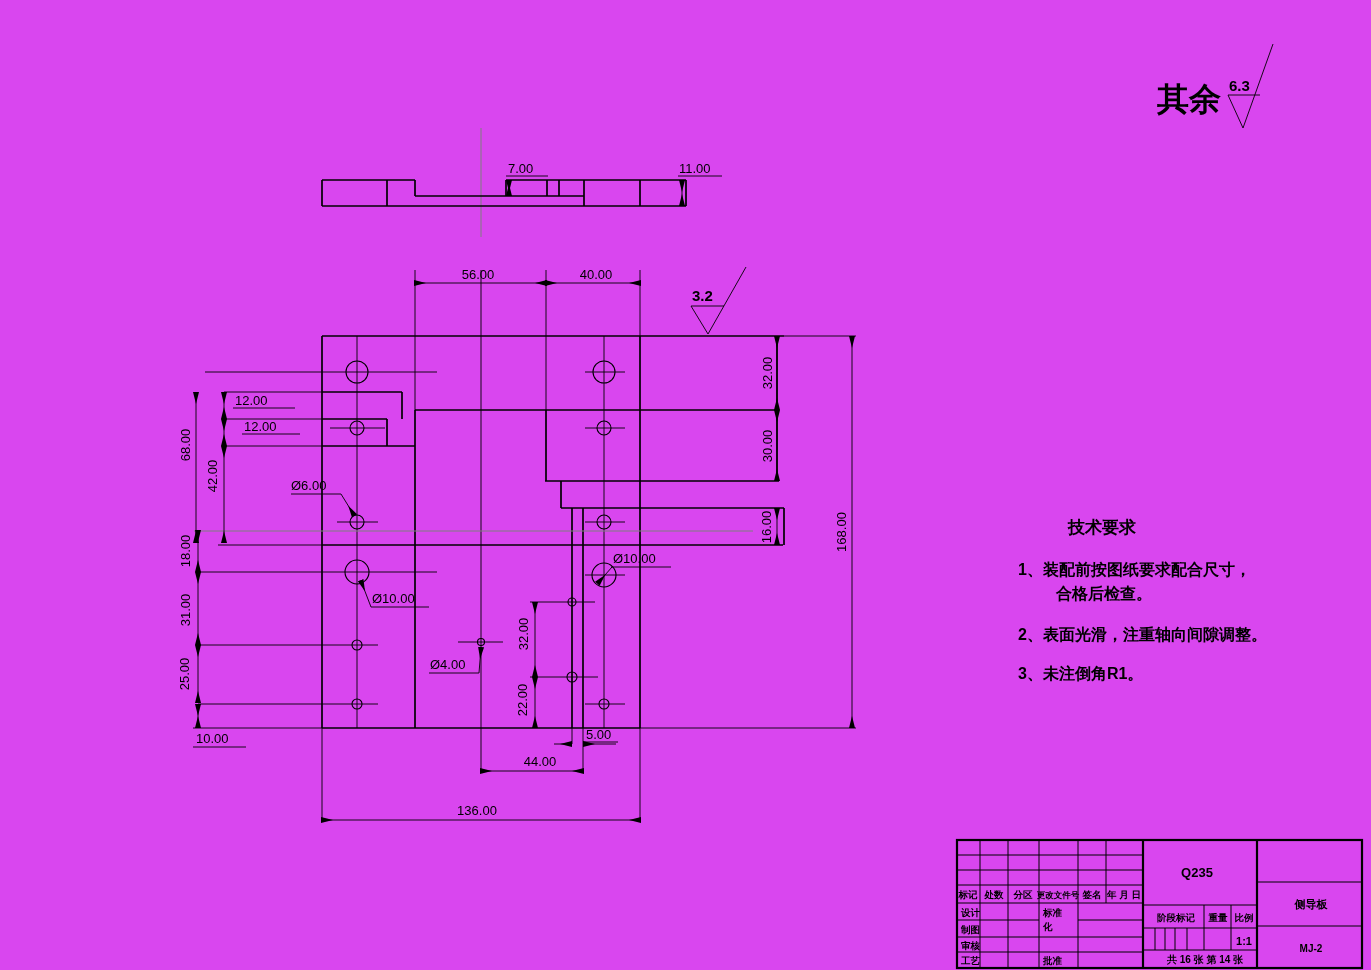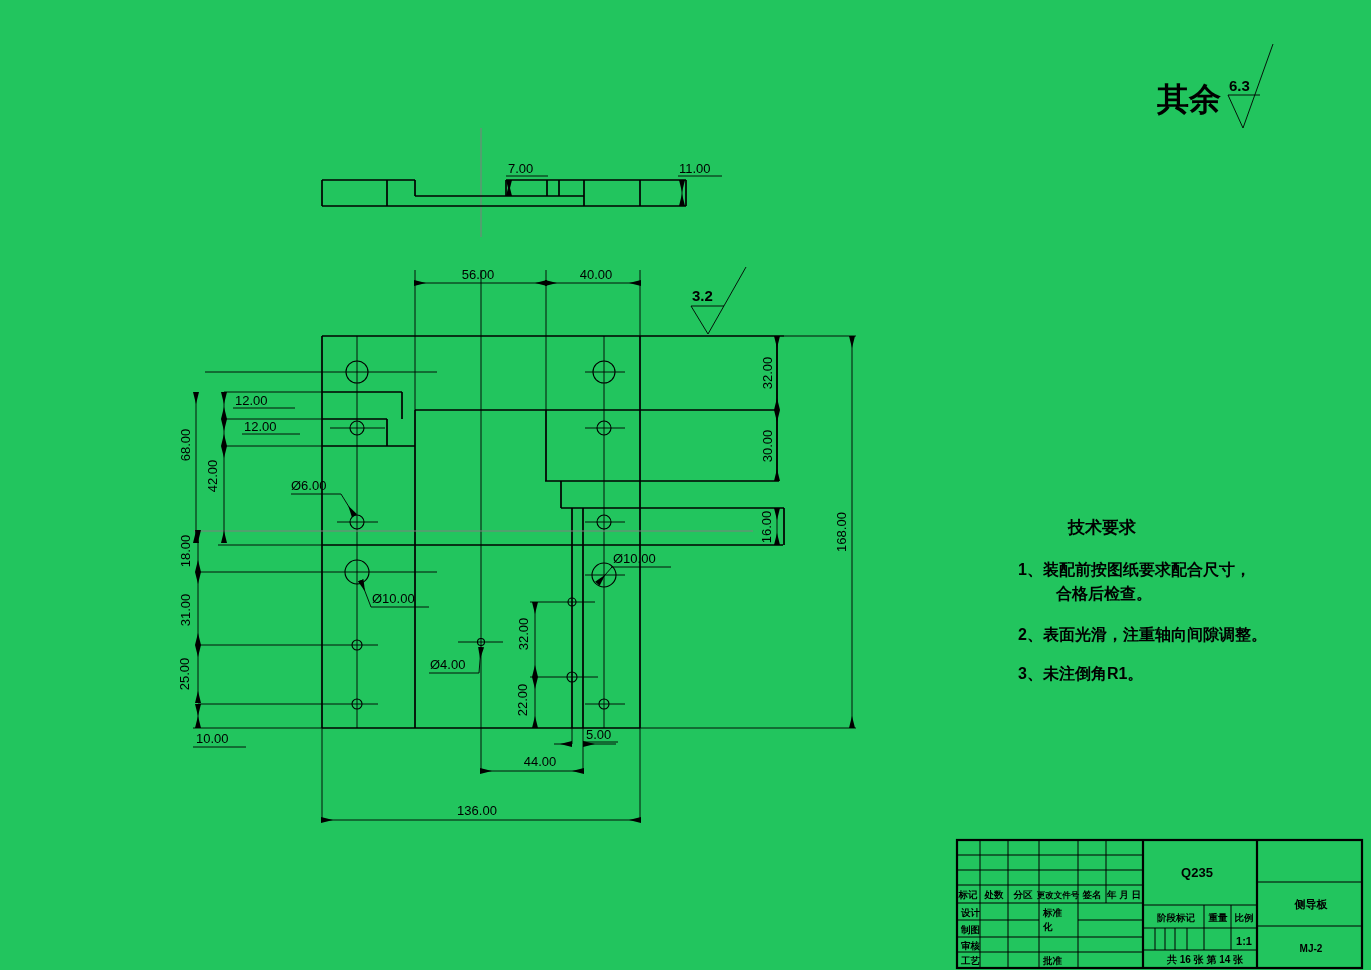--- a/index.html
+++ b/index.html
@@ -1,16 +1,16 @@
 <!DOCTYPE html>
 <html><head>
 <meta charset="utf-8">
 <style>
   html,body{margin:0;padding:0;background:#fff;}
-  .sheet{position:relative;width:1371px;height:970px;background:#22c55e;overflow:hidden;
+  .sheet{position:relative;width:1371px;height:970px;background:#d946ef;overflow:hidden;
          font-family:"Liberation Sans",sans-serif;}
   svg{position:absolute;left:0;top:0;}
   svg text{fill:#000;}
   .dimtxt{font-family:"Liberation Sans",sans-serif;font-size:13px;}
   .dimtxt-m{font-family:"Liberation Sans",sans-serif;font-size:13px;text-anchor:middle;}
   .cn{font-family:"Liberation Sans",sans-serif;font-weight:bold;}
   .thick{stroke:#000;stroke-width:1.7;fill:none;}
   .thin{stroke:#000;stroke-width:0.9;fill:none;}
   .dim{stroke:#000;stroke-width:0.9;fill:none;}
   .cl{stroke:#7e7e7e;stroke-width:1;fill:none;}

